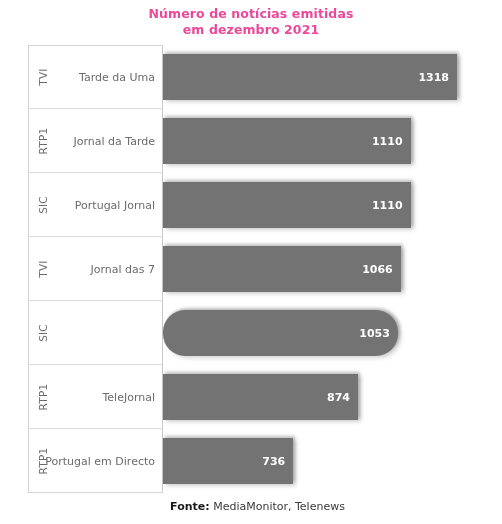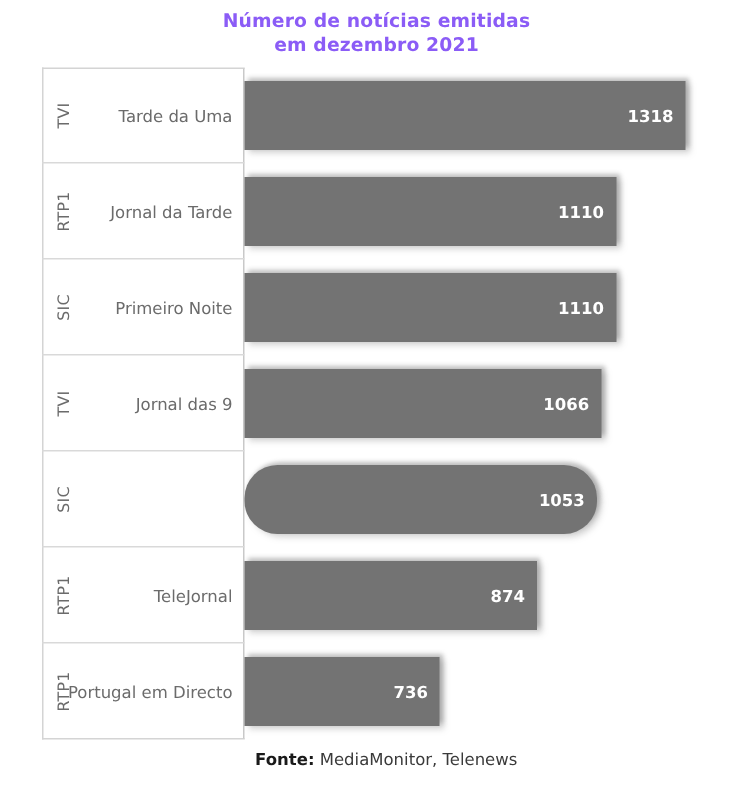--- a/index.html
+++ b/index.html
@@ -21,21 +21,21 @@
     height: 524px;
   }
 
   
   .chart-title {
     position: absolute;
     top: 6px;
     left: 0;
     width: 502px;
     text-align: center;
-    color: #8b5cf6;
+    color: #ec4899;
     font-size: 12.5px;
     font-weight: bold;
     line-height: 15.5px;
     letter-spacing: 0.1px;
   }
   .chart-title .line { display: block; }
 
   
   .plot-area {
     position: absolute;
@@ -182,32 +182,32 @@
           </div>
           <div class="bar-wrap">
             <div class="bar" style="width: 247.602px;">
               <span class="bar-value">1110</span>
             </div>
           </div>
         </div>
         <div class="row" style="top: 128px;">
           <div class="cat-cell">
             <div class="channel-label">SIC</div>
-            <div class="program-label">Primeiro Noite</div>
+            <div class="program-label">Portugal Jornal</div>
           </div>
           <div class="bar-wrap">
             <div class="bar" style="width: 247.602px;">
               <span class="bar-value">1110</span>
             </div>
           </div>
         </div>
         <div class="row" style="top: 192px;">
           <div class="cat-cell">
             <div class="channel-label">TVI</div>
-            <div class="program-label">Jornal das 9</div>
+            <div class="program-label">Jornal das 7</div>
           </div>
           <div class="bar-wrap">
             <div class="bar" style="width: 237.788px;">
               <span class="bar-value">1066</span>
             </div>
           </div>
         </div>
         <div class="row" style="top: 256px;">
           <div class="cat-cell">
             <div class="channel-label">SIC</div>

